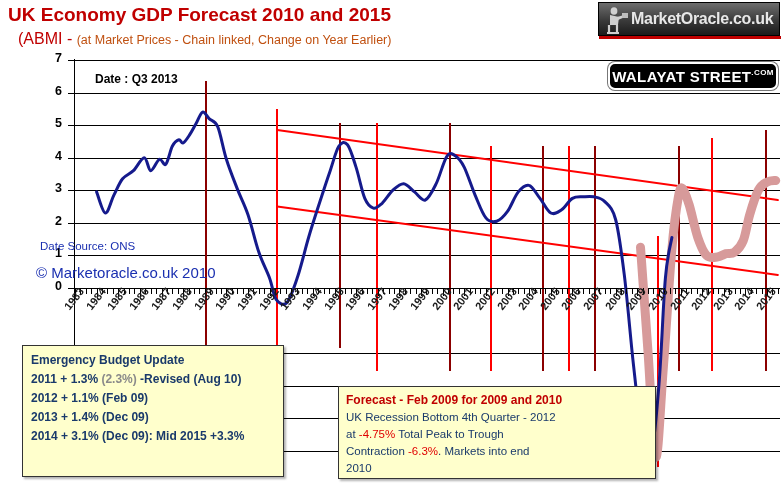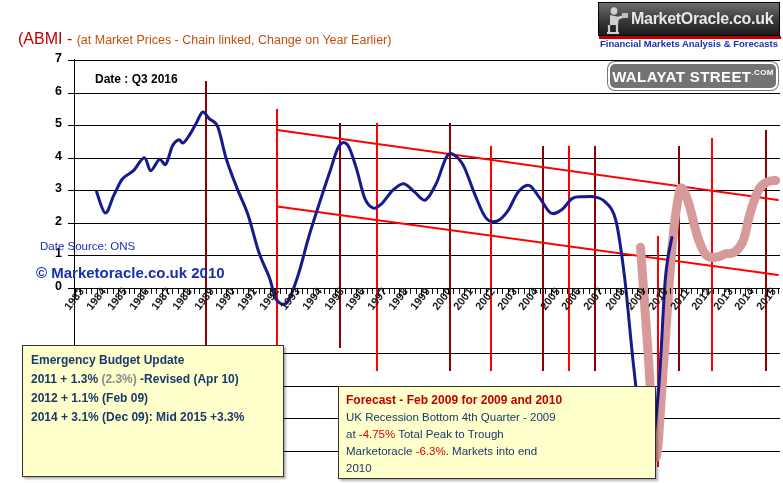--- a/index.html
+++ b/index.html
@@ -19,21 +19,21 @@
            background:linear-gradient(180deg,#6d6d6d 0%,#3a3a3a 55%,#1b1b1b 100%);
            border:1px solid #000;box-sizing:border-box;}
   #logo-mo-text{position:absolute;left:32px;top:7px;font-size:16px;font-weight:bold;
                 color:#e8e8e8;letter-spacing:-0.3px;white-space:nowrap;}
   #logo-mo-rule{position:absolute;left:0;top:33px;width:182px;height:3px;background:#c00000;}
   #logo-mo-tag{position:absolute;left:598px;top:38px;width:182px;text-align:center;
                font-size:9.5px;font-weight:bold;color:#1a2fb0;white-space:nowrap;}
   #mo-figure{position:absolute;left:4px;top:2px;width:28px;height:30px;}
 
   #logo-ws{position:absolute;left:608px;top:62px;width:170px;height:28px;
-           background:#737373;border:2px solid #fff;border-radius:7px;
+           background:#000000;border:2px solid #fff;border-radius:7px;
            box-shadow:0 0 0 1px #777;box-sizing:border-box;}
   #logo-ws-text{position:absolute;left:0;top:4px;width:166px;text-align:center;
                 font-size:15px;font-weight:bold;color:#fff;letter-spacing:0.4px;
                 white-space:nowrap;}
   #logo-ws-text .dotcom{font-size:8px;vertical-align:top;}
 
   
   #plot{position:absolute;left:75px;top:60px;width:705px;height:406px;}
   .hline{position:absolute;left:0;height:1px;background:#000;width:705px;}
   .vline{position:absolute;width:2px;}
@@ -46,21 +46,21 @@
   .minortick{position:absolute;width:1px;height:7px;background:#000;top:290px;}
   .xlab{position:absolute;font-size:11px;font-weight:bold;color:#1a1a1a;
         transform:rotate(-52deg);transform-origin:left bottom;white-space:nowrap;}
 
   svg.layer{position:absolute;left:0;top:0;width:783px;height:483px;
             overflow:visible;pointer-events:none;}
 
   
   #date-label{position:absolute;left:95px;top:72px;font-size:12px;font-weight:bold;color:#000;}
   #src-label{position:absolute;left:40px;top:240px;font-size:11.5px;color:#1a2fb0;}
-  #copy-label{position:absolute;left:36px;top:264px;font-size:15px;font-weight:bold;
+  #copy-label{position:absolute;left:36px;top:264px;font-size:15px;font-weight:normal;
               color:#1a2fb0;white-space:nowrap;}
 
   .notebox{position:absolute;background:#ffffcc;border:1px solid #333;
            box-shadow:2px 2px 2px rgba(0,0,0,.30);box-sizing:border-box;}
   #box-forecast{left:22px;top:345px;width:262px;height:132px;}
   #box-feb{left:338px;top:386px;width:318px;height:93px;}
   .nb-title{font-size:12px;font-weight:bold;color:#c00000;white-space:nowrap;}
   .nb-line{font-size:12px;font-weight:bold;color:#1a3a6b;white-space:nowrap;}
   .nb-line2{font-size:11.5px;color:#1a3a6b;white-space:nowrap;}
   .nb-grey{color:#8a8a8a;font-weight:bold;}
@@ -69,38 +69,38 @@
   #box-forecast .nb-title,#box-forecast .nb-line{line-height:19px;}
   #box-feb .pad{padding:5px 0 0 7px;}
   #box-feb .nb-title{line-height:17px;}
   #box-feb .nb-line2{line-height:17px;}
 </style>
 </head>
 <body>
 
 <div class="root">
 
+  <div id="title-main">UK Economy GDP Forecast 2010 and 2015</div>
   <div id="logo-mo">
     <svg id="mo-figure" viewBox="0 0 28 30">
       <ellipse cx="11" cy="6" rx="3.4" ry="3.8" fill="#cfcfcf"></ellipse>
       <path d="M7 10 L7 20 L15 20 L16 12 Z" fill="#cfcfcf"></path>
       <path d="M14 12 L21 10 L22 12 L15 15 Z" fill="#cfcfcf"></path>
       <rect x="19" y="8" width="6" height="5" fill="#bdbdbd"></rect>
       <path d="M6 20 L6 28 M14 20 L14 28" stroke="#cfcfcf" stroke-width="2.2" fill="none"></path>
       <rect x="4" y="27" width="12" height="2" fill="#cfcfcf"></rect>
     </svg>
     <div id="logo-mo-text">MarketOracle.co.uk</div>
     <div id="logo-mo-rule"></div>
   </div>
 
   <div id="title-sub-wrap">
     <span id="title-abmi">(ABMI -</span>
     <span id="title-sub">(at Market Prices - Chain linked, Change on Year Earlier)</span>
   </div>
-  <div id="logo-mo-tag">Financial Markets Analysis &amp; Forecasts</div>
 
   <div id="logo-ws">
     <div id="logo-ws-text">
       <span>WALAYAT STREET</span><span class="dotcom">.COM</span>
     </div>
   </div>
 
   <div id="axisY"></div>
   <div id="y-ticks">
       <div class="ytick" style="top: 60px;"></div>
@@ -331,36 +331,37 @@
       <div class="minortick" style="left: 750.805px; top: 287.92px; height: 6px;"></div>
       <div class="minortick" style="left: 756.212px; top: 287.92px; height: 6px;"></div>
       <div class="minortick" style="left: 761.618px; top: 287.92px; height: 6px;"></div>
       <div class="xlab" style="left: 741.399px; top: 299.92px;">2014</div>
       <div class="minortick" style="left: 767.025px; top: 287.92px; height: 8px;"></div>
       <div class="minortick" style="left: 772.431px; top: 287.92px; height: 6px;"></div>
       <div class="minortick" style="left: 777.837px; top: 287.92px; height: 6px;"></div>
       <div class="xlab" style="left: 763.025px; top: 299.92px;">2015</div>
     </div>
 
-  <div id="date-label">Date : Q3 2016</div>
+  <div id="date-label">Date : Q3 2013</div>
   <div id="src-label">Date Source: ONS</div>
   <div id="copy-label">© Marketoracle.co.uk  2010</div>
 
   <div class="notebox" id="box-forecast">
     <div class="pad">
       <div class="nb-line">Emergency Budget Update</div>
-      <div class="nb-line"><span>2011 + 1.3% </span><span class="nb-grey">(2.3%)</span><span> -Revised (Apr 10)</span></div>
+      <div class="nb-line"><span>2011 + 1.3% </span><span class="nb-grey">(2.3%)</span><span> -Revised (Aug 10)</span></div>
       <div class="nb-line">2012 + 1.1% (Feb 09)</div>
+      <div class="nb-line">2013 + 1.4% (Dec 09)</div>
       <div class="nb-line">2014 + 3.1% (Dec 09): Mid 2015 +3.3%</div>
     </div>
   </div>
 
   <div class="notebox" id="box-feb">
     <div class="pad">
       <div class="nb-title">Forecast - Feb  2009 for 2009 and 2010</div>
-      <div class="nb-line2">UK Recession Bottom  4th Quarter - 2009</div>
+      <div class="nb-line2">UK Recession Bottom  4th Quarter - 2012</div>
       <div class="nb-line2"><span>at </span><span class="nb-red">-4.75%</span><span>  Total Peak to Trough</span></div>
-      <div class="nb-line2"><span>Marketoracle </span><span class="nb-red">-6.3%</span><span>. Markets into end</span></div>
+      <div class="nb-line2"><span>Contraction </span><span class="nb-red">-6.3%</span><span>. Markets into end</span></div>
       <div class="nb-line2">2010</div>
     </div>
   </div>
 
 </div>
 
 </body></html>

